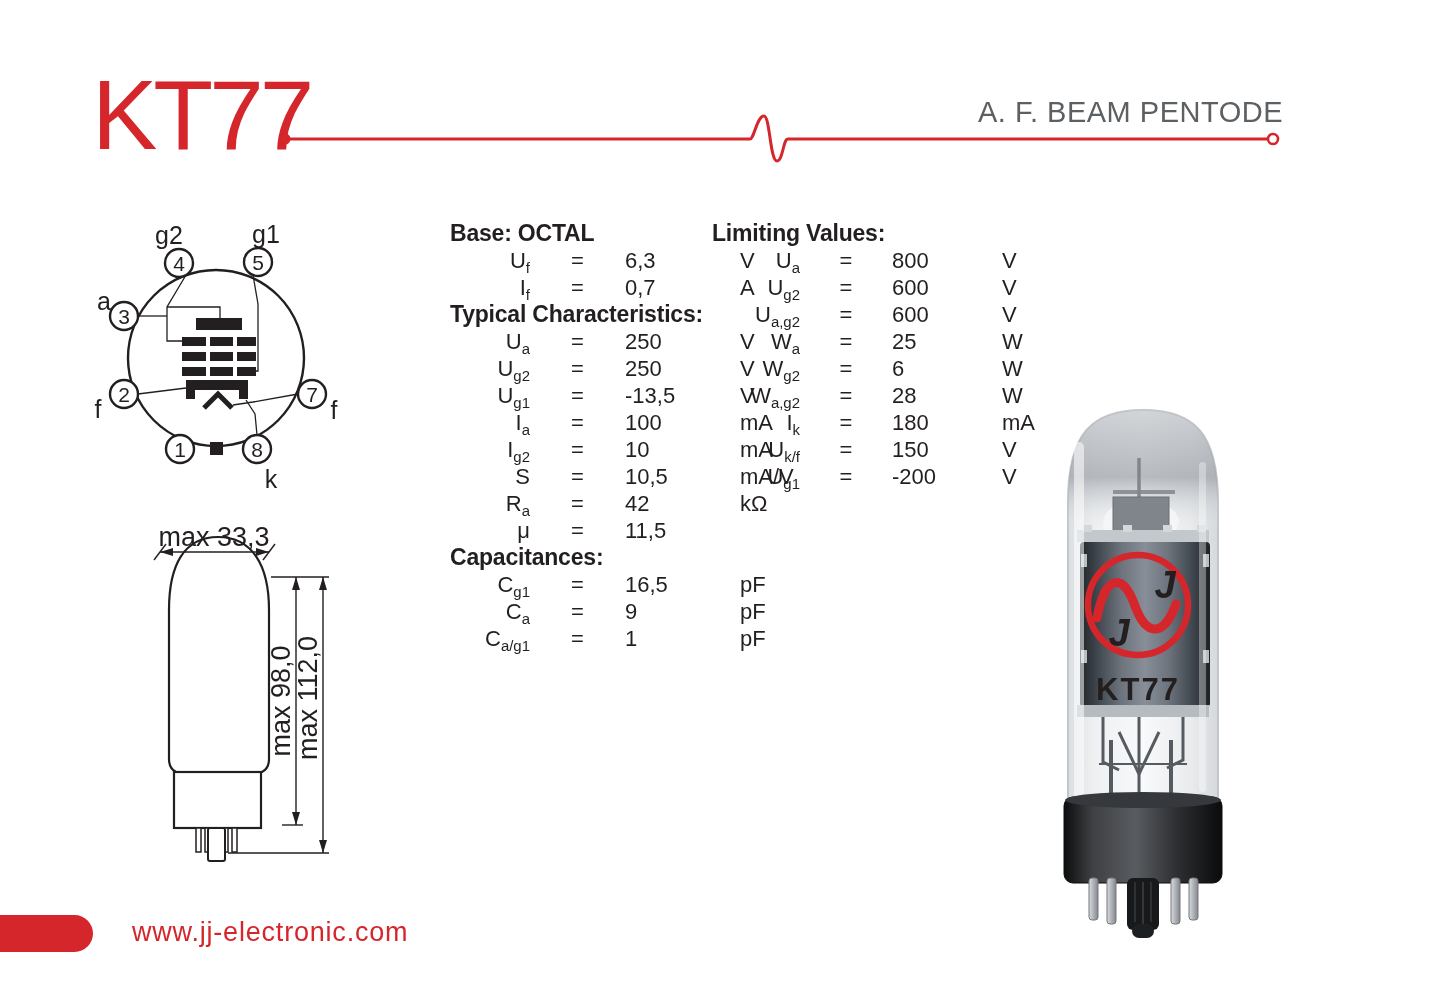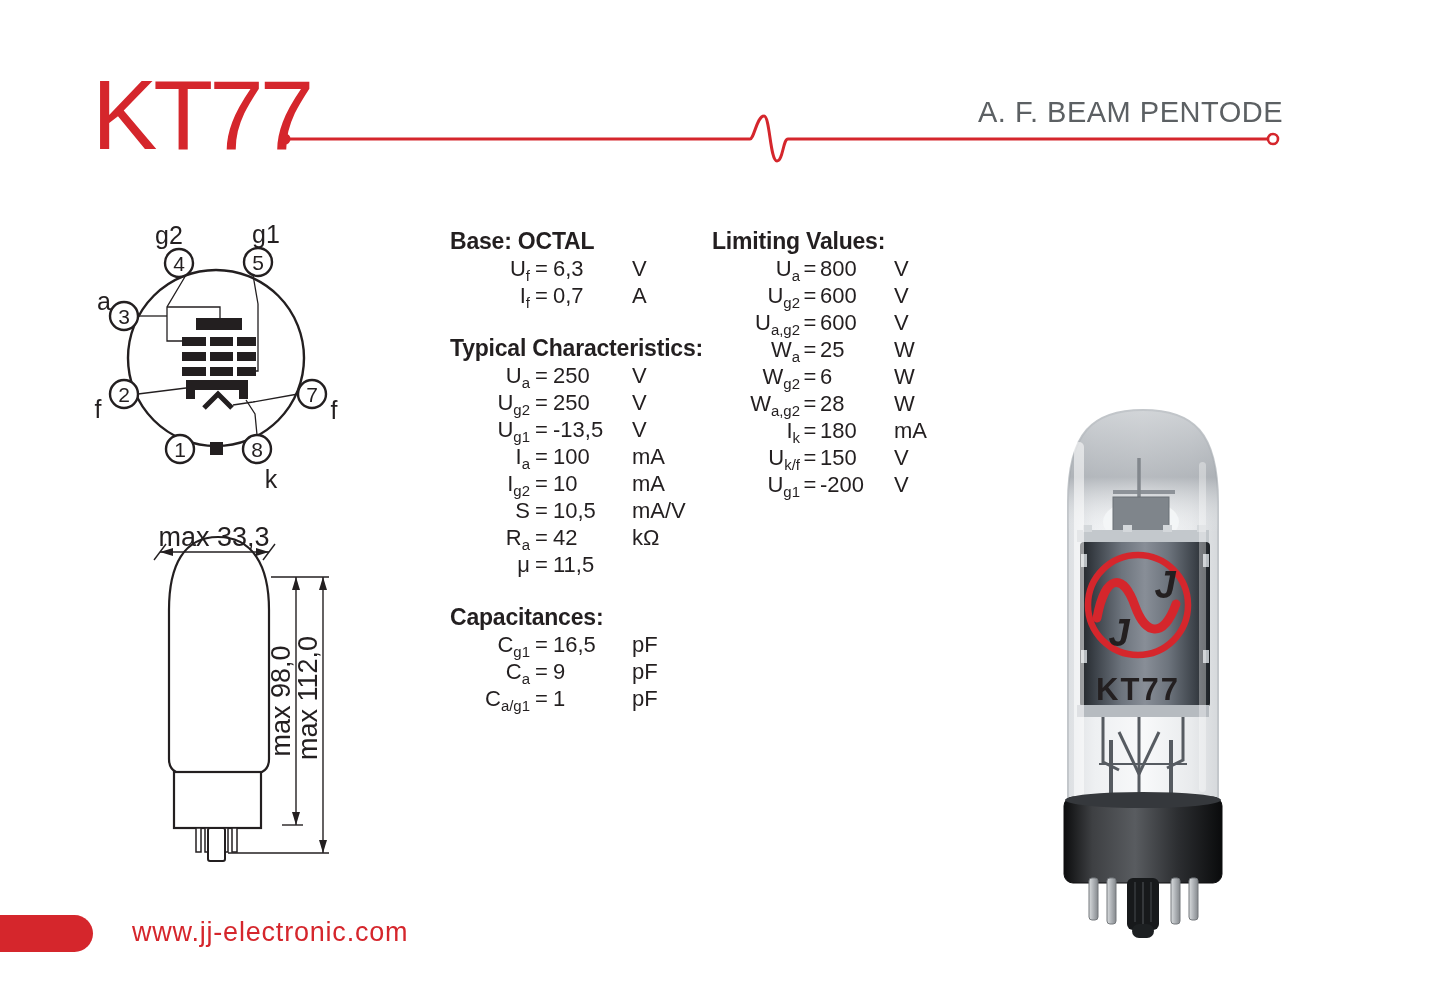--- a/index.html
+++ b/index.html
@@ -11,24 +11,24 @@
   .page-title{left:92px;top:62px;font-size:98px;letter-spacing:-4px;
               color:#d5262c;font-weight:400;line-height:1.1;}
   .page-subtitle{right:162px;top:96px;font-size:29px;color:#5c6063;
                  letter-spacing:0.5px;font-weight:400;}
   .headline-svg{left:0;top:0;}
 
   
   .spec-col{position:absolute;font-size:22px;line-height:27px;}
   .spec-col.c1{left:450px;top:220px;width:280px;}
   .spec-col.c2{left:712px;top:220px;width:260px;}
-  .spec-table{margin-top:26px;}
-  .spec-table:first-child{margin-top:8px;}
+  .spec-table{}
+  .spec-table:first-child{margin-top:0;}
   .sec-title{font-weight:bold;font-size:23px;line-height:27px;letter-spacing:-0.2px;}
-  .spec-row{display:grid;line-height:27px;}
+  .spec-row{display:grid;line-height:27px;gap:36px;}
   .c1 .spec-row{grid-template-columns:80px 23px 56px auto;}
   .c2 .spec-row{grid-template-columns:88px 20px 48px auto;}
   .spec-row .lab{text-align:right;white-space:nowrap;}
   .spec-row .eq{text-align:center;}
   .spec-row .val{white-space:nowrap;}
   .c1 .spec-row .unit{padding-left:23px;text-align:left;}
   .c2 .spec-row .unit{padding-left:26px;text-align:left;}
   sub{font-size:0.68em;line-height:0;}
 
   

